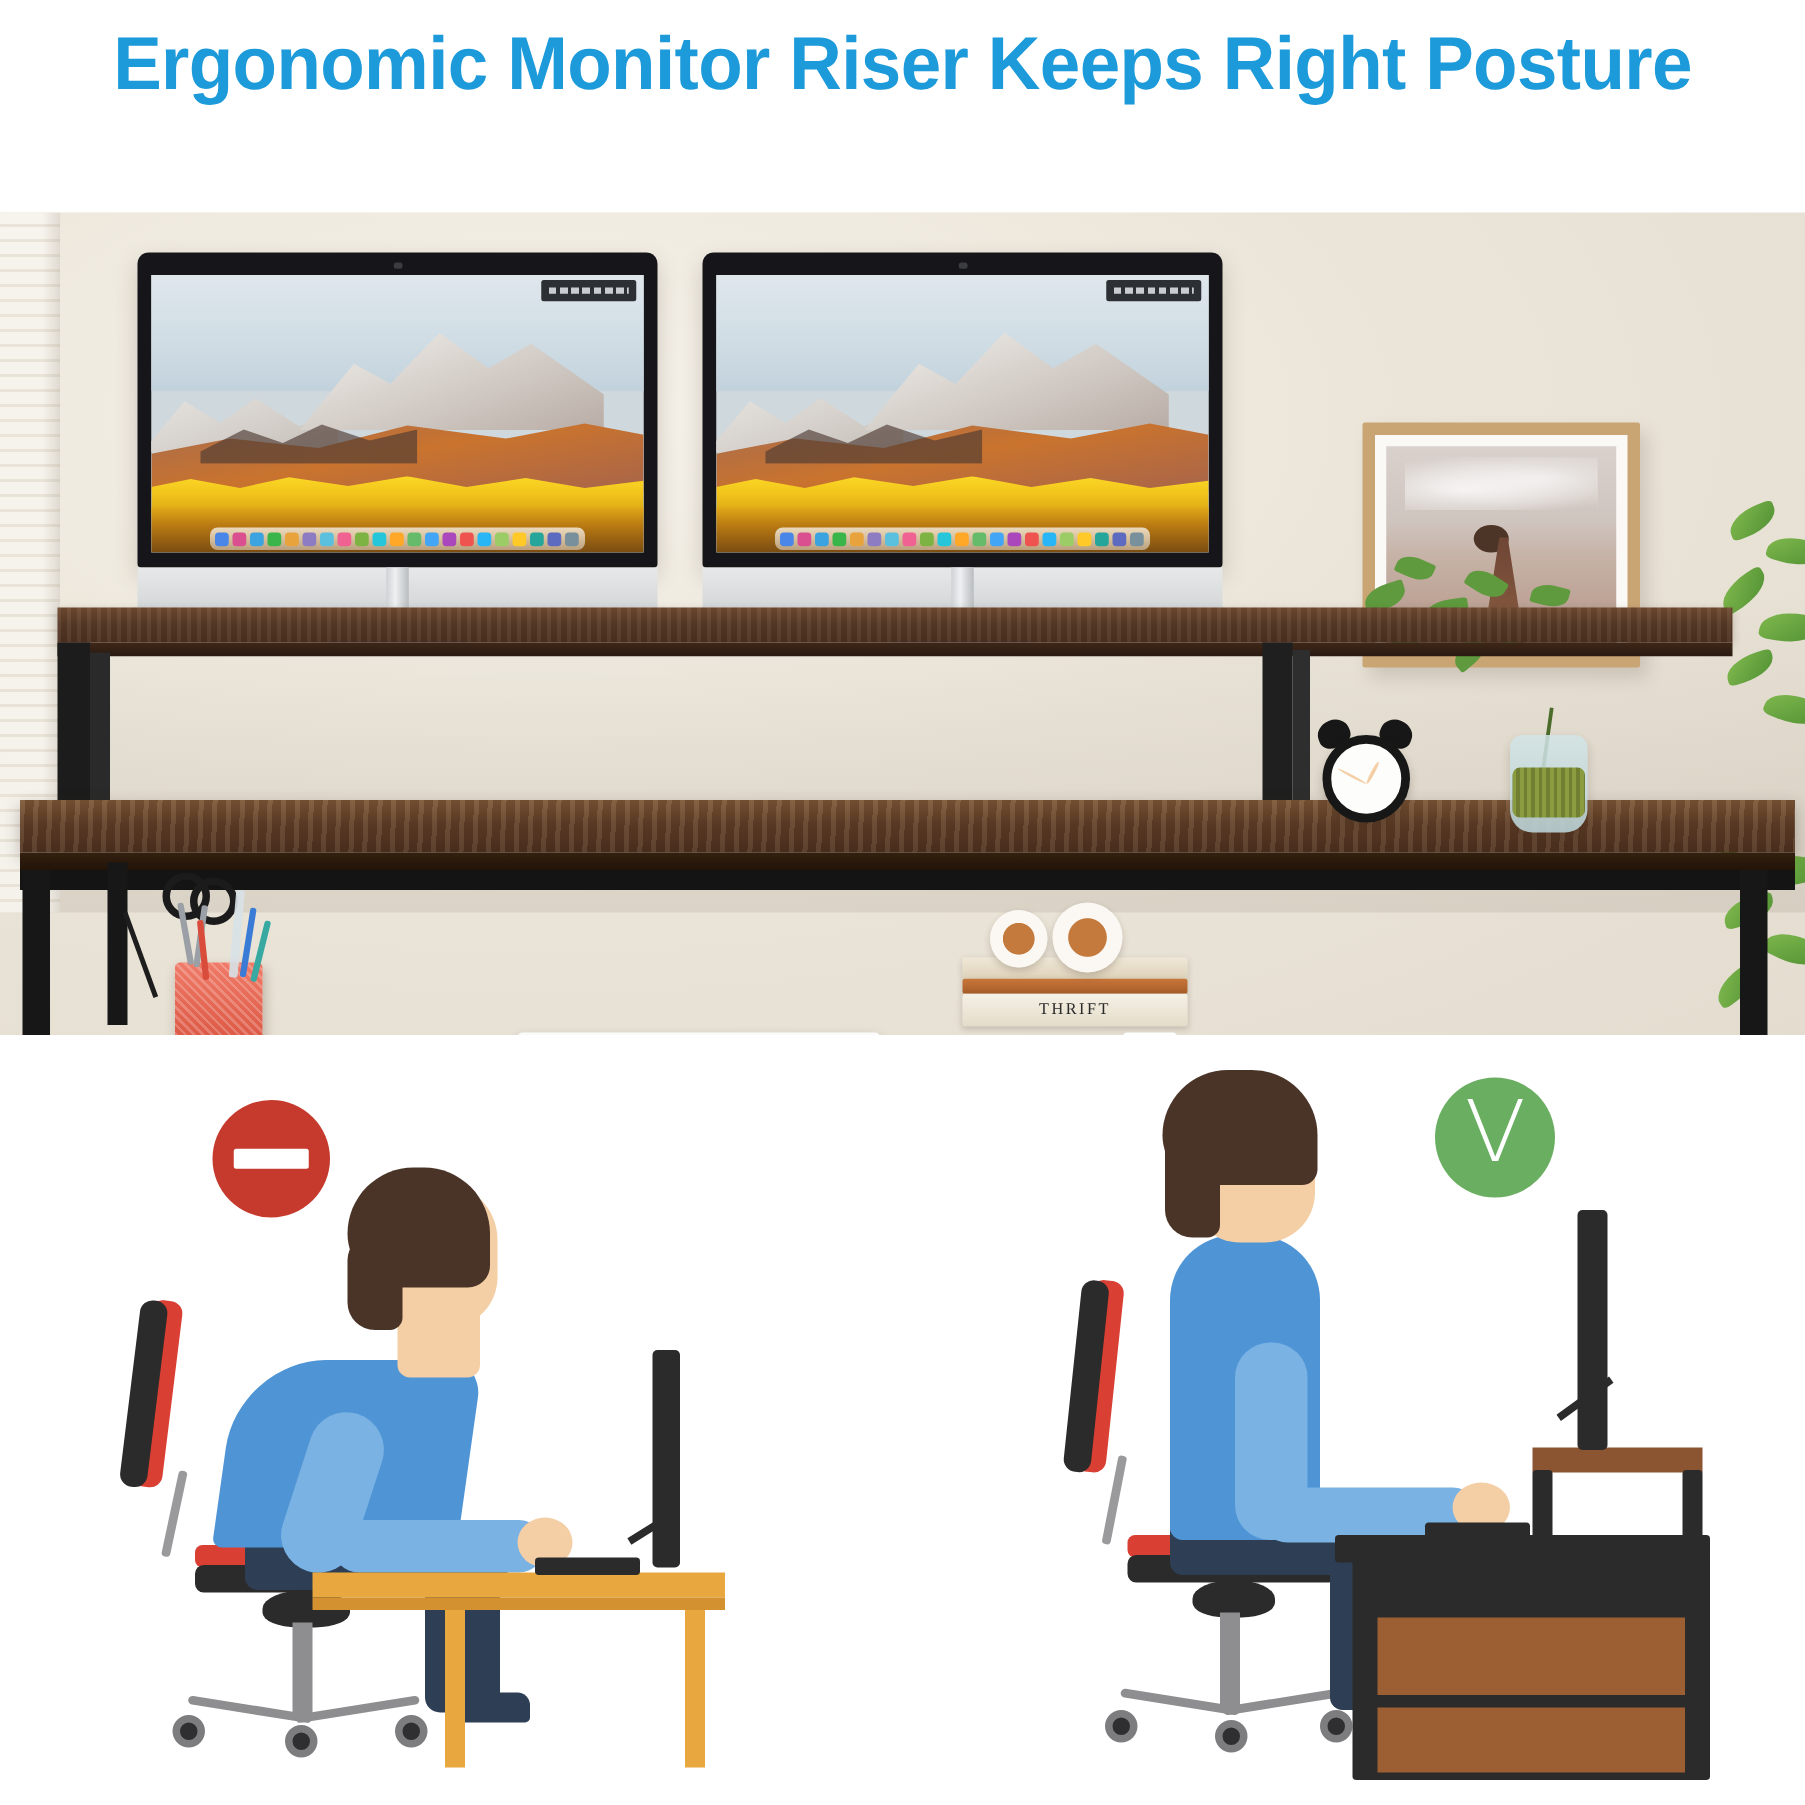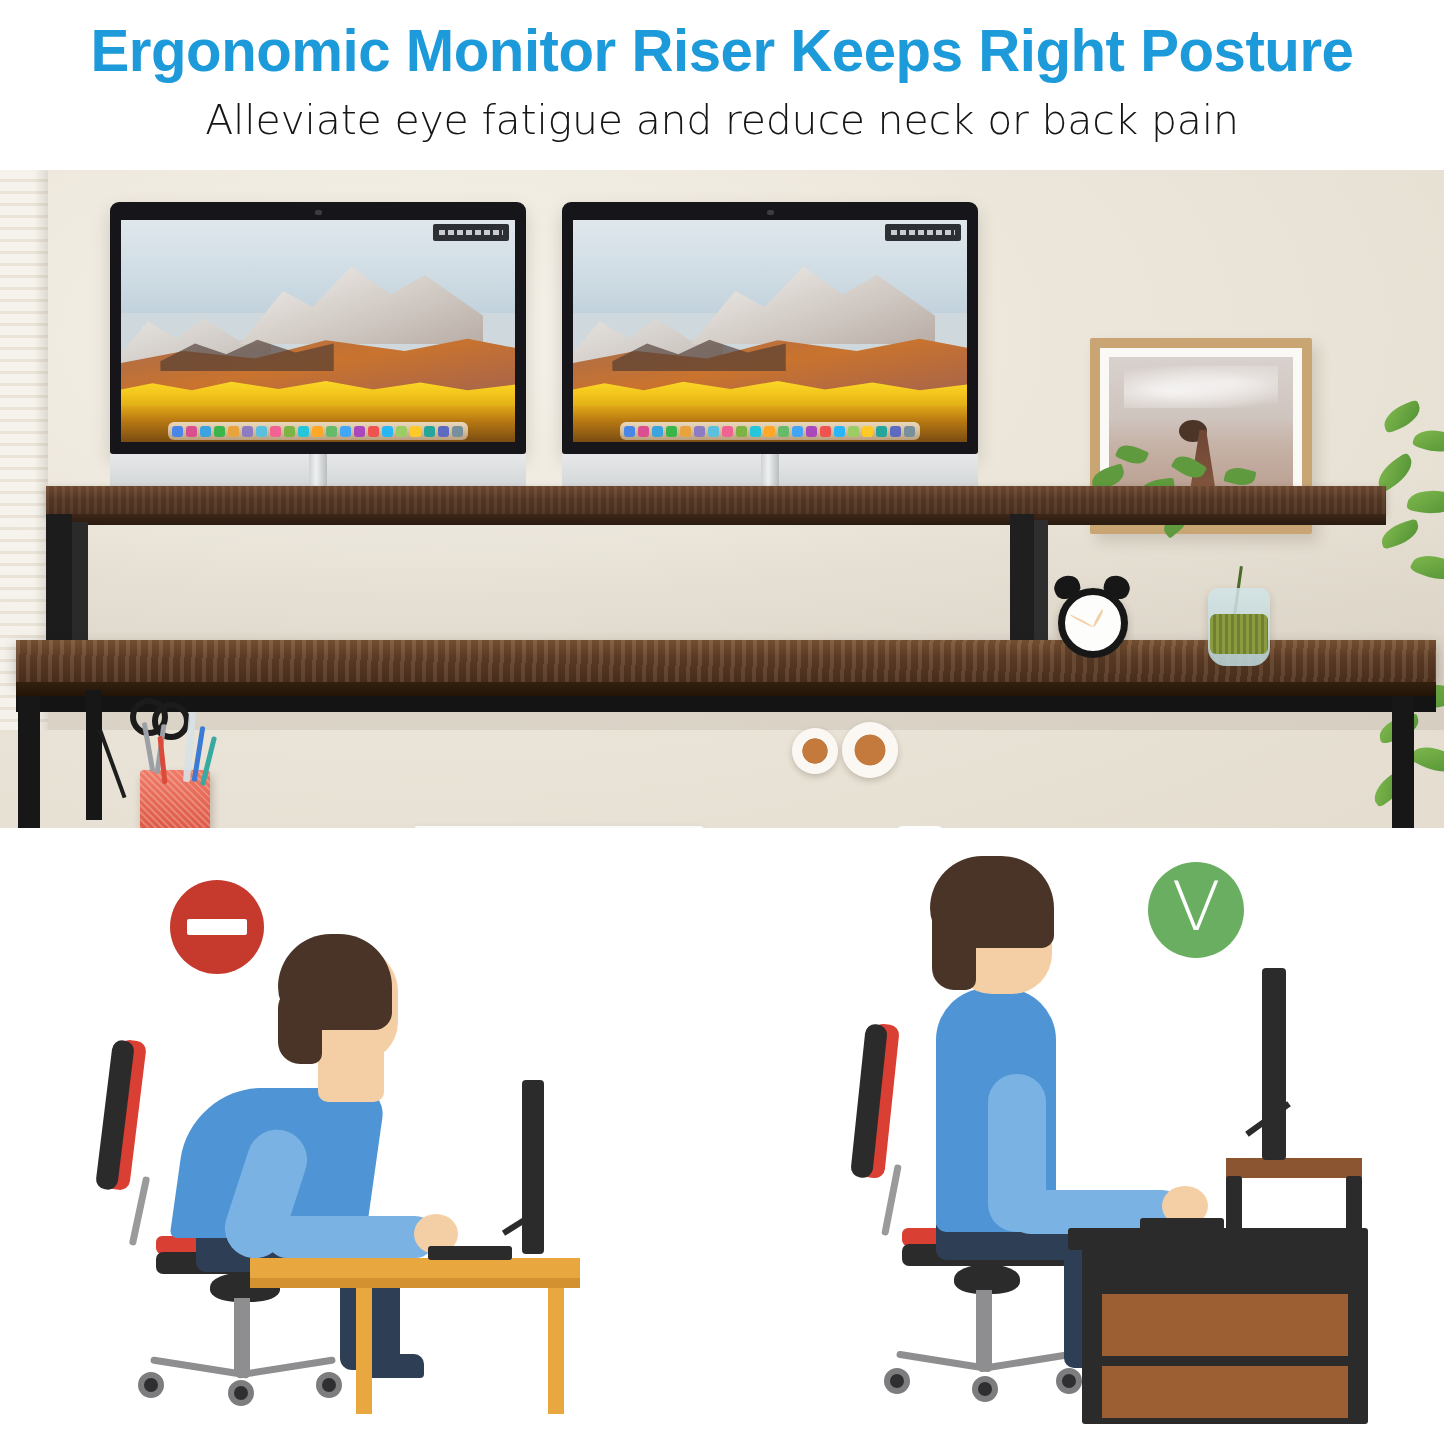--- a/index.html
+++ b/index.html
@@ -208,21 +208,20 @@
   .mon-stand{position:absolute;background:#2b2b2b;}
   .kbd-i{position:absolute;background:#2b2b2b;border-radius:3px;}
   .cab{position:absolute;background:#2b2b2b;border-radius:3px;}
   .drawer{position:absolute;background:#9b5f33;}
 </style>
 </head>
 <body>
 
 <div class="header">
   <div class="headline">Ergonomic Monitor Riser Keeps Right Posture</div>
-  <div class="subhead">Alleviate eye fatigue and reduce neck or back pain</div>
 </div>
 
 <div class="photo">
   <div class="wall"></div>
   <div class="wall-shadow"></div>
   <div class="curtain"></div>
 
   <div class="art-frame">
     <div class="art-mat">
       <div class="art-img">
@@ -368,20 +367,26 @@
     <div class="blade" style="left:18px;top:24px;transform:rotate(-10deg);"></div>
     <div class="blade" style="left:30px;top:26px;transform:rotate(8deg);"></div>
   </div>
   <div class="pen" style="left:196px;top:556px;height:56px;background:#3a7bd5;transform:rotate(9deg);"></div>
   <div class="pen" style="left:160px;top:566px;height:48px;background:#d94b3a;transform:rotate(-6deg);"></div>
   <div class="pen" style="left:206px;top:566px;height:50px;background:#37a9a0;transform:rotate(14deg);"></div>
   <div class="pen" style="left:186px;top:542px;width:7px;height:70px;background:rgba(215,225,230,.9);transform:rotate(5deg);"></div>
 
   <div class="keyboard"></div>
 
+  <div class="books">
+    <div class="book" style="top:0;height:17px;background:linear-gradient(180deg,#efe7d6,#ded2ba);"></div>
+    <div class="book" style="top:17px;height:12px;background:linear-gradient(180deg,#c8763a,#a75d28);"></div>
+    <div class="book" style="top:29px;height:26px;background:linear-gradient(180deg,#f6f1e6,#e3dcc9);"></div>
+    <div class="bookword" style="top:33px;">THRIFT</div>
+  </div>
 
   <div class="headphones">
     <div class="cup-ear" style="left:0;top:6px;"></div>
     <div class="cup-ear" style="left:50px;top:0;width:56px;height:56px;"></div>
   </div>
 
   <div class="coffee">
 
     <div class="cup"></div>
 

